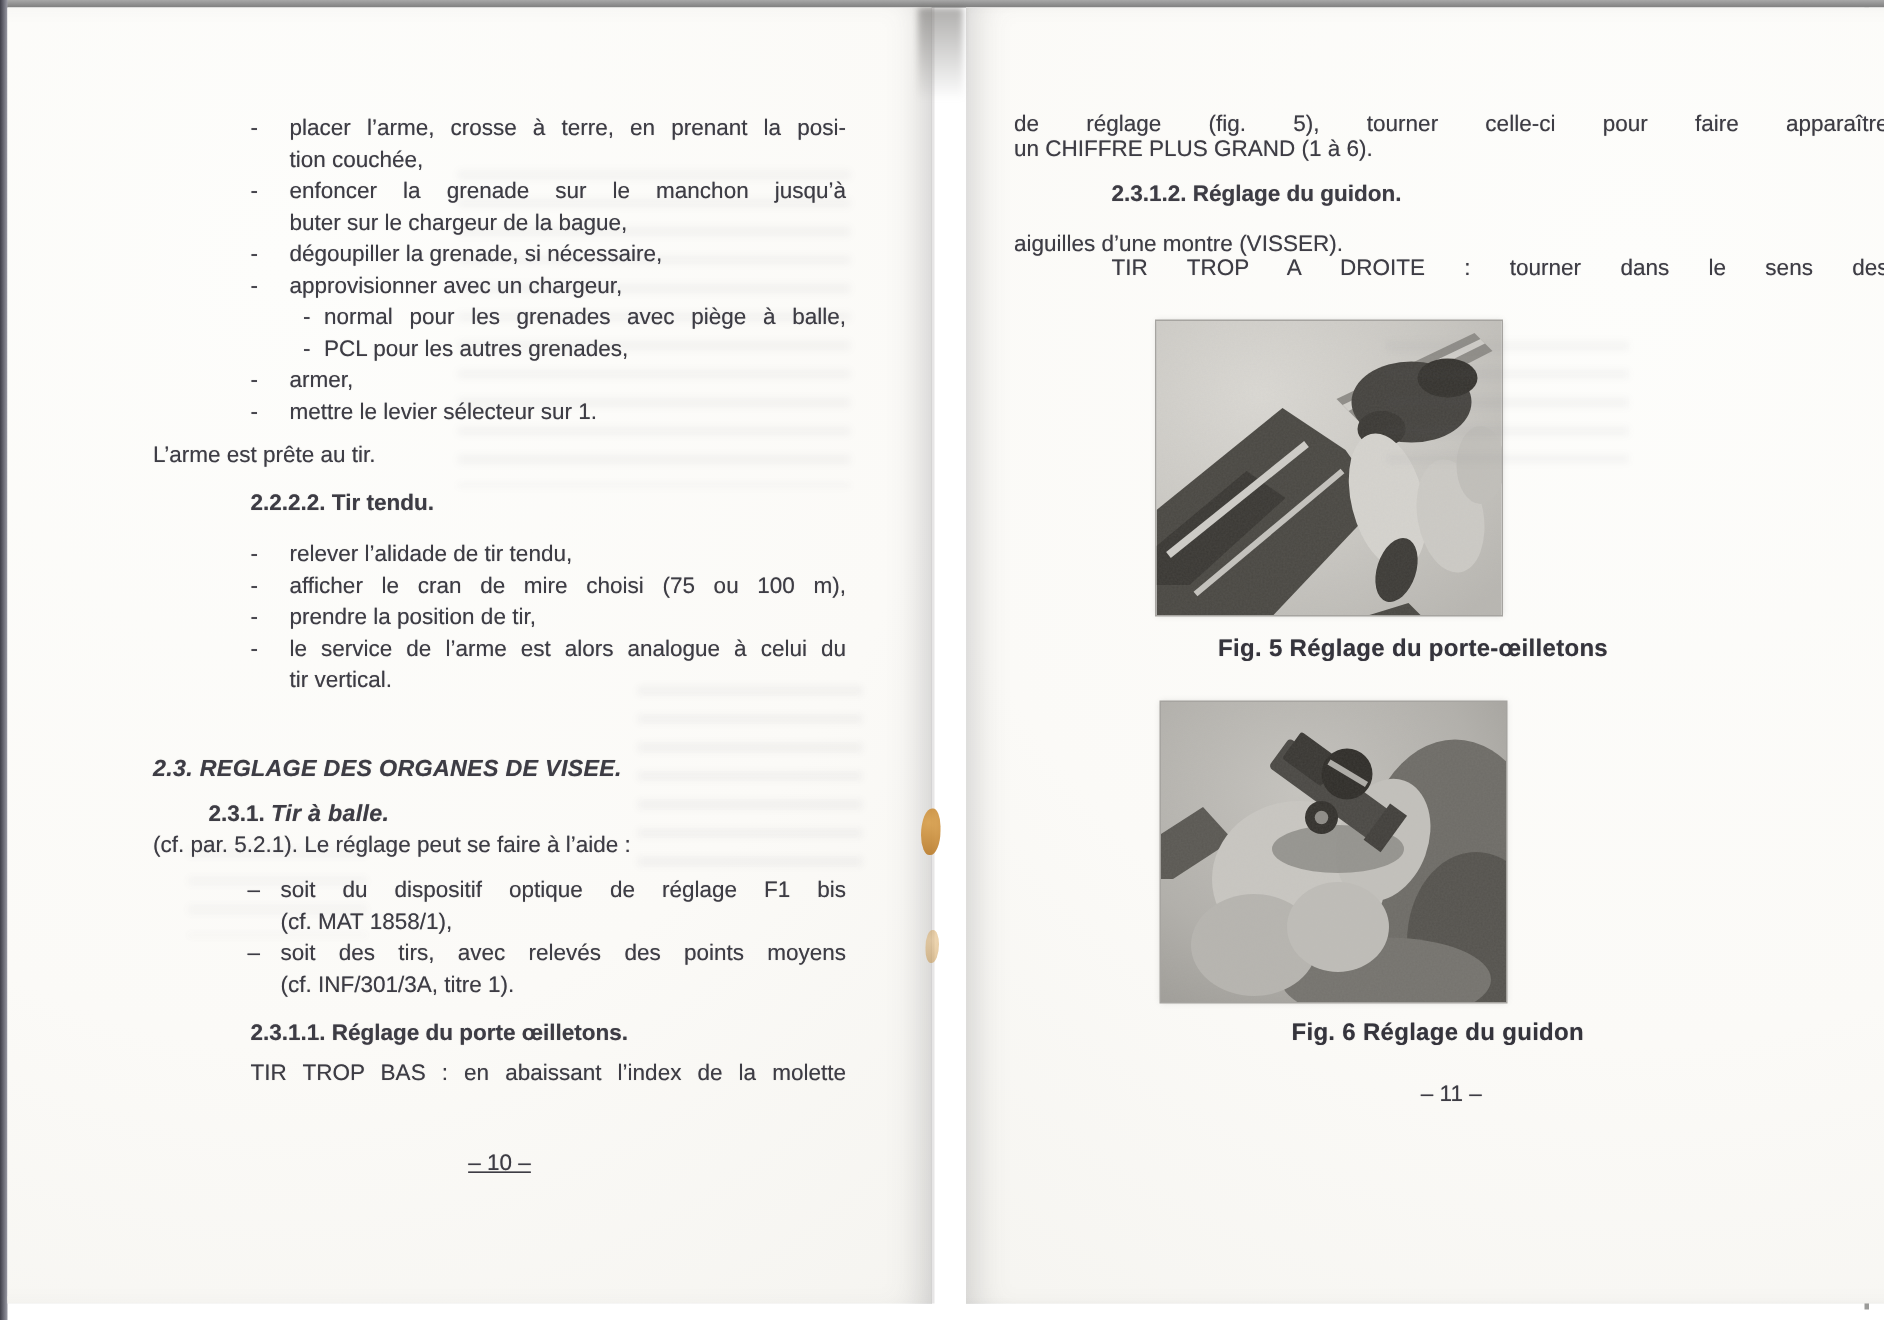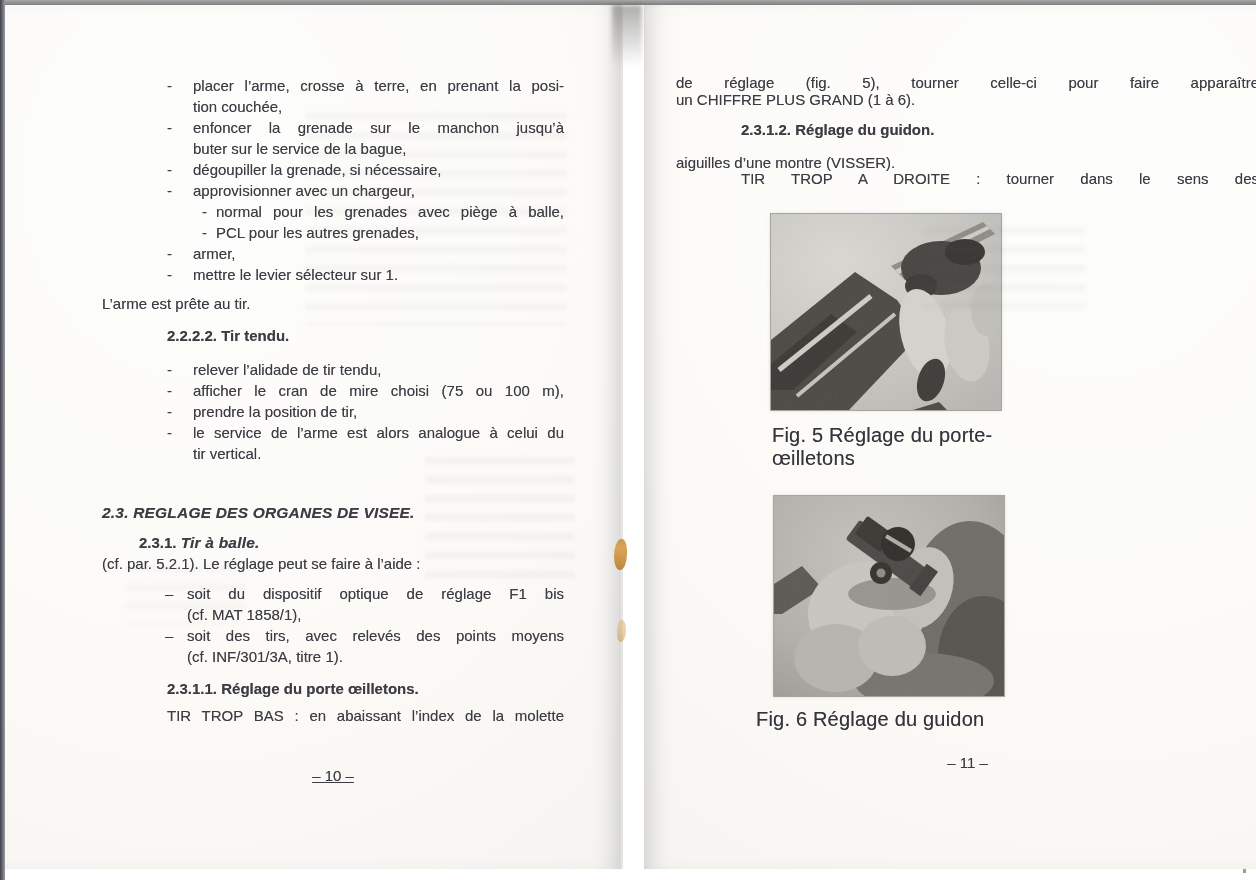--- a/index.html
+++ b/index.html
@@ -76,22 +76,22 @@
   .mt6  { margin-top:6px; }  .mt38 { margin-top:38px; }
   .mt39 { margin-top:39px;text-decoration:underline; } .mt14 { margin-top:14px; }
   .mt10 { margin-top:10px; } .mt16 { margin-top:16px; }
   .mt24 { margin-top:24px; }
 
   
   .photo { width:230px; outline:1px solid #a6a4a0; box-shadow:0 0 4px rgba(90,90,90,.25);
     font-size:0; }
   .photo-5 { margin-left:95px; margin-top:26px; }
   .photo-6 { margin-left:98px; margin-top:26px; }
-  .caption { font-weight:400; font-size:20px; letter-spacing:.2px; width:300px;
-    text-align:left; color:#35343c; text-shadow:0 0 .5px rgba(53,52,60,.55); }
+  .caption { font-weight:700; font-size:16px; letter-spacing:.2px; width:300px;
+    text-align:right; color:#35343c; text-shadow:0 0 .5px rgba(53,52,60,.55); }
   .caption-5 { margin-left:96px; margin-top:14px; }
   .caption-6 { margin-left:80px; margin-top:12px; }
 </style>
 </head>
 <body>
 
 <div class="spread">
 
   <div class="top-strip"></div>
   <div class="left-strip"></div>
@@ -99,21 +99,21 @@
   <div class="bottom-line"></div>
 
   <div class="page page-left">
     <div class="bleed" style="left:300px; top:108px; width:262px; height:212px; opacity:.5;"></div>
     <div class="bleed" style="left:420px; top:452px; width:150px; height:132px; opacity:.6;"></div>
     <div class="bleed" style="left:120px; top:560px; width:120px; height:60px; opacity:.4;"></div>
 
     <div class="line b1 jl"><span class="mk">-</span><span>placer l’arme, crosse à terre, en prenant la posi-</span></div>
     <div class="line b1"><span class="mk"></span><span>tion couchée,</span></div>
     <div class="line b1 jl"><span class="mk">-</span><span>enfoncer la grenade sur le manchon jusqu’à</span></div>
-    <div class="line b1"><span class="mk"></span><span>buter sur le service de la bague,</span></div>
+    <div class="line b1"><span class="mk"></span><span>buter sur le chargeur de la bague,</span></div>
     <div class="line b1"><span class="mk">-</span><span>dégoupiller la grenade, si nécessaire,</span></div>
     <div class="line b1"><span class="mk">-</span><span>approvisionner avec un chargeur,</span></div>
     <div class="line b2 jl"><span class="mk">-</span><span>normal pour les grenades avec piège à balle,</span></div>
     <div class="line b2"><span class="mk">-</span><span>PCL pour les autres grenades,</span></div>
     <div class="line b1"><span class="mk">-</span><span>armer,</span></div>
     <div class="line b1"><span class="mk">-</span><span>mettre le levier sélecteur sur 1.</span></div>
 
     <div class="line mt8">L’arme est prête au tir.</div>
 
     <div class="line ind bold mt11">2.2.2.2. Tir tendu.</div>

